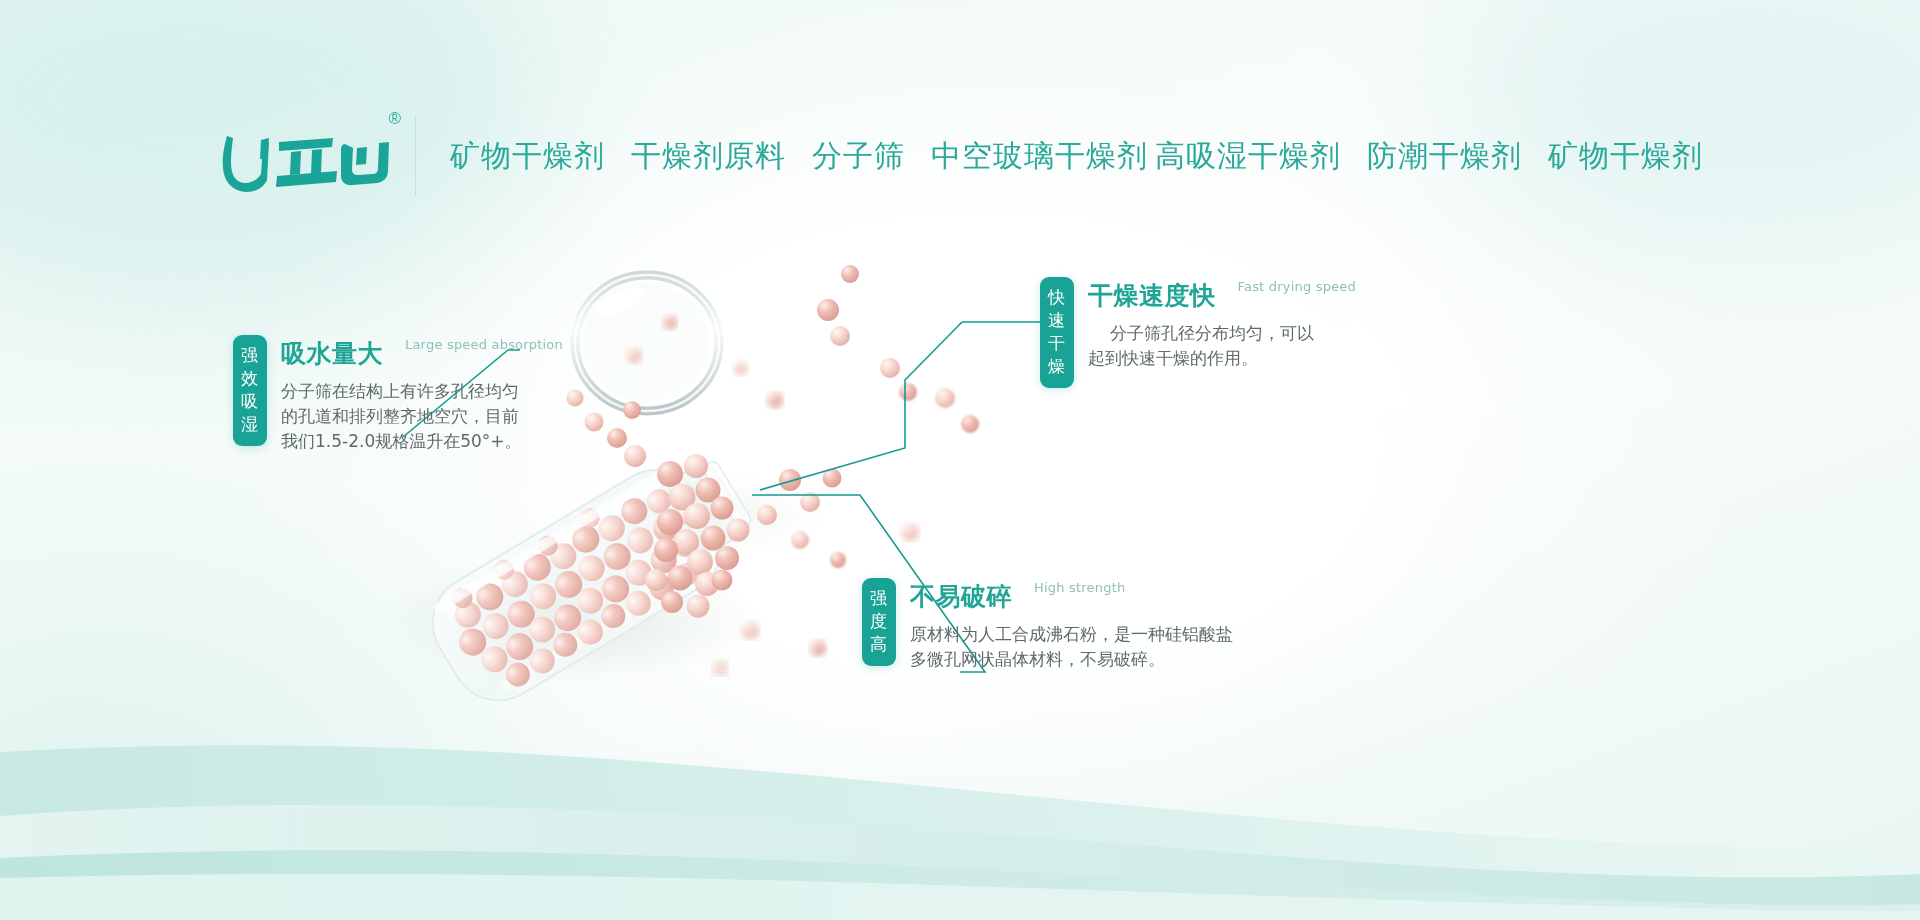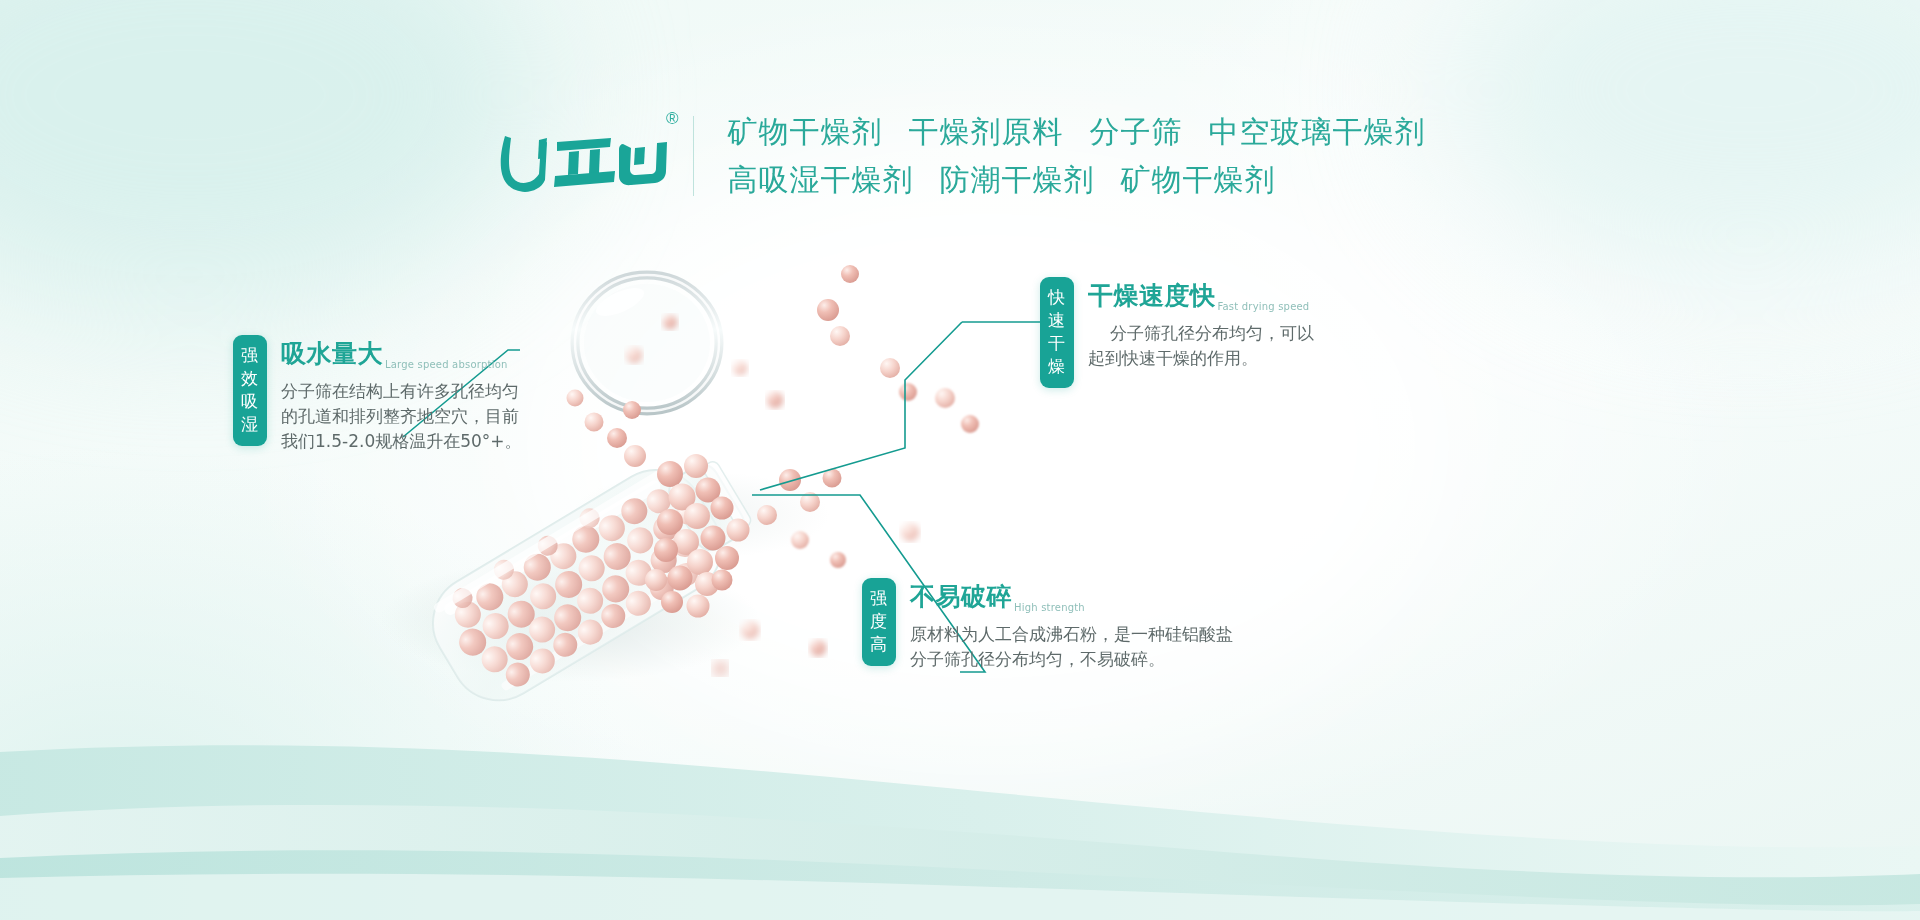--- a/index.html
+++ b/index.html
@@ -35,21 +35,21 @@
   }
   .brand{position:relative;width:190px;height:96px;flex:0 0 auto;}
   .brand svg{position:absolute;left:0;top:6px;width:190px;height:90px;}
   .reg{
     position:absolute;right:6px;top:2px;
     font-size:17px;color:#2fae9f;line-height:1;
   }
   .divider{
     width:1px;height:80px;background:#bfe3dd;margin:0 34px 0 8px;flex:0 0 auto;
   }
-  .headlines{display:flex;flex-direction:column;gap:7px;}
+  .headlines{display:flex;flex-direction:row;gap:7px;}
   .hl{
     font-size:30px;color:#2aa99a;letter-spacing:1px;white-space:nowrap;
     font-family:"DejaVu Sans","Liberation Sans",sans-serif;font-weight:400;
   }
   .hl span{margin-right:26px;}
   .hl span:last-child{margin-right:0;}
 
   
   .photo{position:absolute;left:370px;top:250px;width:720px;height:470px;}
 
@@ -58,25 +58,25 @@
   .tag{
     flex:0 0 auto;width:34px;border-radius:9px;background:#18a396;
     color:#fff;font-size:17px;line-height:23px;text-align:center;
     padding:9px 0 10px;letter-spacing:1px;
     font-family:"DejaVu Sans","Liberation Sans",sans-serif;
     box-shadow:0 2px 8px rgba(24,163,150,.22);
   }
   .tag i{font-style:normal;display:block;}
   .ctext{padding-top:2px;}
   .ctitle{
-    display:flex;align-items:flex-end;gap:2px;white-space:nowrap;
+    display:flex;align-items:flex-start;gap:22px;white-space:nowrap;
     font-family:"DejaVu Sans","Liberation Sans",sans-serif;
   }
   .ctitle .zh{font-size:25px;font-weight:700;color:#1fa596;letter-spacing:.5px;}
-  .ctitle .en{font-size:10px;color:#8fbfb9;font-weight:400;letter-spacing:.2px;}
+  .ctitle .en{font-size:13px;color:#8fbfb9;font-weight:400;letter-spacing:.2px;}
   .cbody{
     margin-top:9px;font-size:17px;line-height:25px;color:#5e6a6a;
     font-family:"DejaVu Sans","Liberation Sans",sans-serif;white-space:pre-line;
   }
 
   #callout-water{left:233px;top:335px;}
   #callout-water .cbody{text-indent:0;}
   #callout-speed{left:1040px;top:277px;}
   #callout-speed .cbody{text-indent:22px;}
   #callout-strength{left:862px;top:578px;}
@@ -330,21 +330,21 @@
       <i>强</i>
       <i>度</i>
       <i>高</i>
     </div>
     <div class="ctext">
       <div class="ctitle">
         <span class="zh">不易破碎</span>
         <span class="en">High strength</span>
       </div>
       <div class="cbody">原材料为人工合成沸石粉，是一种硅铝酸盐
-分子筛孔径分布均匀，不易破碎。</div>
+多微孔网状晶体材料，不易破碎。</div>
     </div>
   </div>
 
   <div class="waves">
     <svg viewBox="0 0 1920 300" preserveAspectRatio="none" xmlns="http://www.w3.org/2000/svg">
       <defs>
         <linearGradient id="w1" x1="0" y1="0" x2="1" y2="0">
           <stop offset="0%" stop-color="#c6e8e2"></stop>
           <stop offset="55%" stop-color="#d9f0ec"></stop>
           <stop offset="100%" stop-color="#eaf7f4"></stop>

